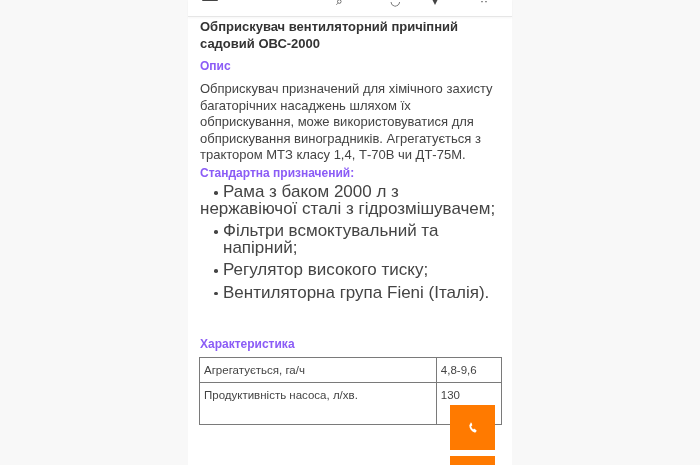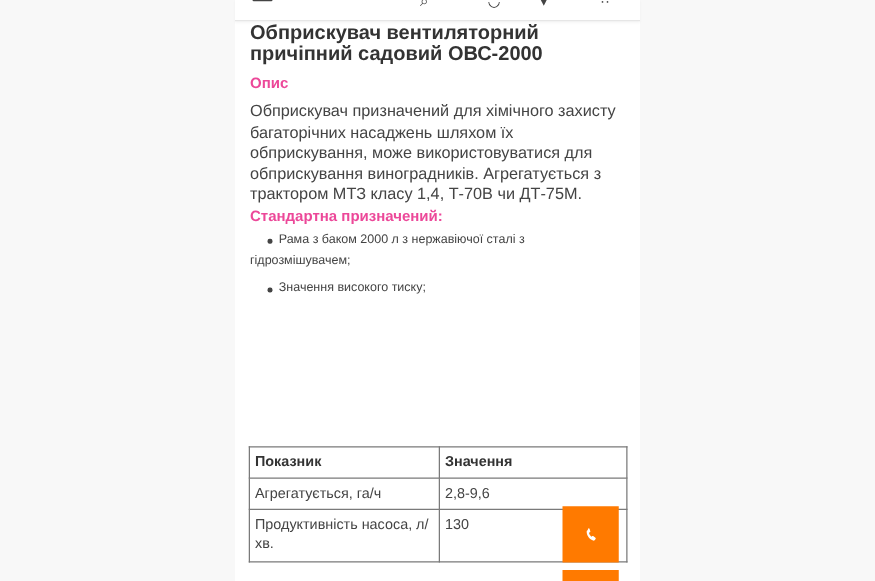--- a/index.html
+++ b/index.html
@@ -15,30 +15,30 @@
   }
   .topbar {
     position:absolute; left:0; top:0; width:324px; height:16px;
     border-bottom:1px solid #e6e6e6;
     box-shadow:0 1px 2px rgba(0,0,0,0.04);
   }
   .topbar .menu-icon { position:absolute; left:14px; top:-2px; width:16px; height:3px; background:#444; border-radius:1px; }
   .topbar .ico { position:absolute; top:-4px; font-size:12px; color:#444; line-height:10px; }
   .title {
     position:absolute; left:12px; top:18px; width:305px;
-    font-size:16px; font-weight:bold; line-height:17px; color:#333;
+    font-size:13px; font-weight:bold; line-height:17px; color:#333;
   }
-  .h3 { position:absolute; left:12px; font-size:12px; font-weight:bold; color:#ec4899;text-align:center; }
+  .h3 { position:absolute; left:12px; font-size:12px; font-weight:bold; color:#8b5cf6;text-align:center; }
   .desc {
     position:absolute; left:12px; top:81px; width:300px;
     font-size:13px; line-height:16.5px; color:#444;
   }
   ul.items {
     position:absolute; left:12px; top:184px; width:300px; margin:0; padding:0; list-style:none;
-    font-size:10px; color:#444;
+    font-size:17px; color:#444;
   }
   ul.items li { position:relative; padding-left:23px; line-height:16.5px; margin-bottom:6px; }
   ul.items li.wrap { padding-left:0; text-indent:23px; }
   ul.items li::before {
     content:""; position:absolute; left:14px; top:7px; width:3.5px; height:3.5px; border-radius:50%; background:#444;
   }
   ul.items li.wrap::before { left:14px; }
   table.spec {
     position:absolute; left:11px; top:357px; width:303px;
     border-collapse:collapse; font-size:11.5px; color:#444;
@@ -69,32 +69,31 @@
   </div>
 
   <div class="title">Обприскувач вентиляторний причіпний садовий ОВС-2000</div>
 
   <div class="h3" style="top:59px;">Опис</div>
   <div class="desc">Обприскувач призначений для хімічного захисту багаторічних насаджень шляхом їх обприскування, може використовуватися для обприскування виноградників. Агрегатується з трактором МТЗ класу 1,4, Т-70В чи ДТ-75М.</div>
 
   <div class="h3" style="top:166px;">Стандартна призначений:</div>
   <ul class="items">
     <li class="wrap">Рама з баком 2000 л з нержавіючої сталі з гідрозмішувачем;</li>
-    <li>Значення високого тиску;</li>
+    <li>Фільтри всмоктувальний та напірний;</li>
+    <li>Регулятор високого тиску;</li>
+    <li>Вентиляторна група Fieni (Італія).</li>
   </ul>
 
+  <div class="h3" style="top:337px;">Характеристика</div>
   <table class="spec">
     <tbody>
-        <tr>
-      <th class="c1">Показник</th>
-      <th>Значення</th>
-    </tr>
     <tr>
       <td>Агрегатується, га/ч</td>
-      <td>2,8-9,6</td>
+      <td>4,8-9,6</td>
     </tr>
     <tr>
       <td style="height:32px;">Продуктивність насоса, л/хв.</td>
       <td>130</td>
     </tr>
   </tbody>
     </table>
 </div>
 
 <div class="fab" style="top:405px;">

